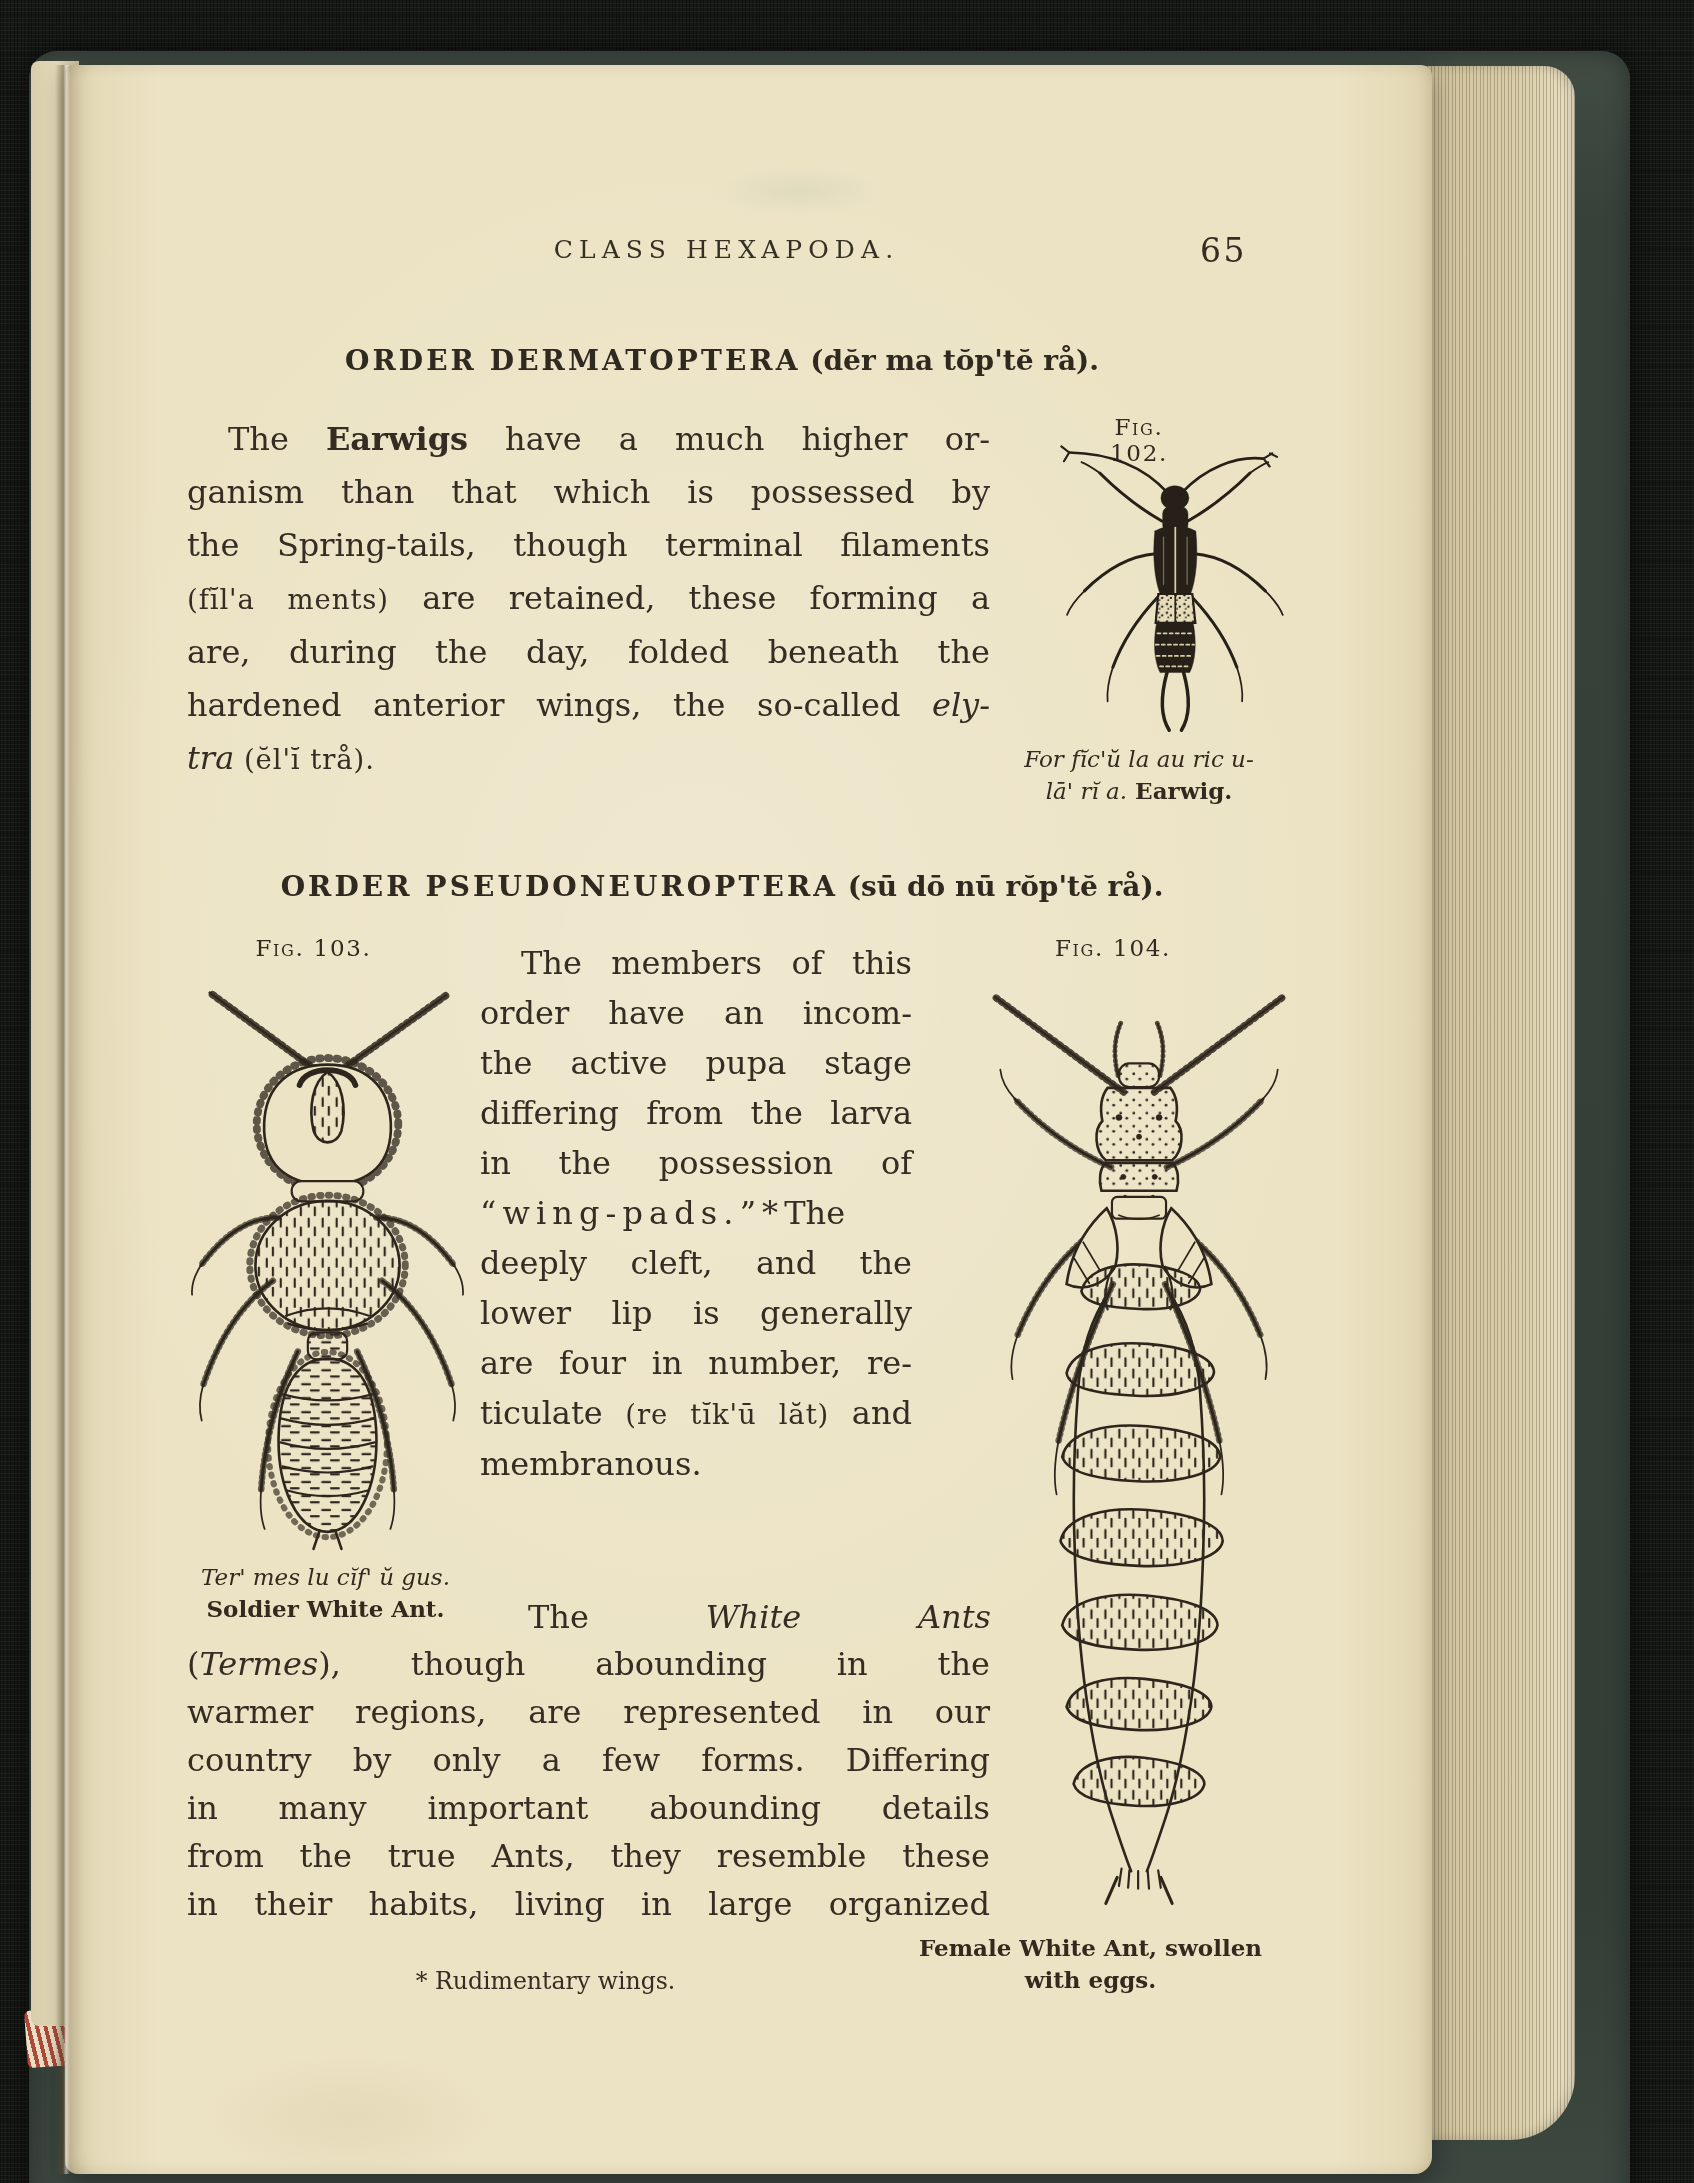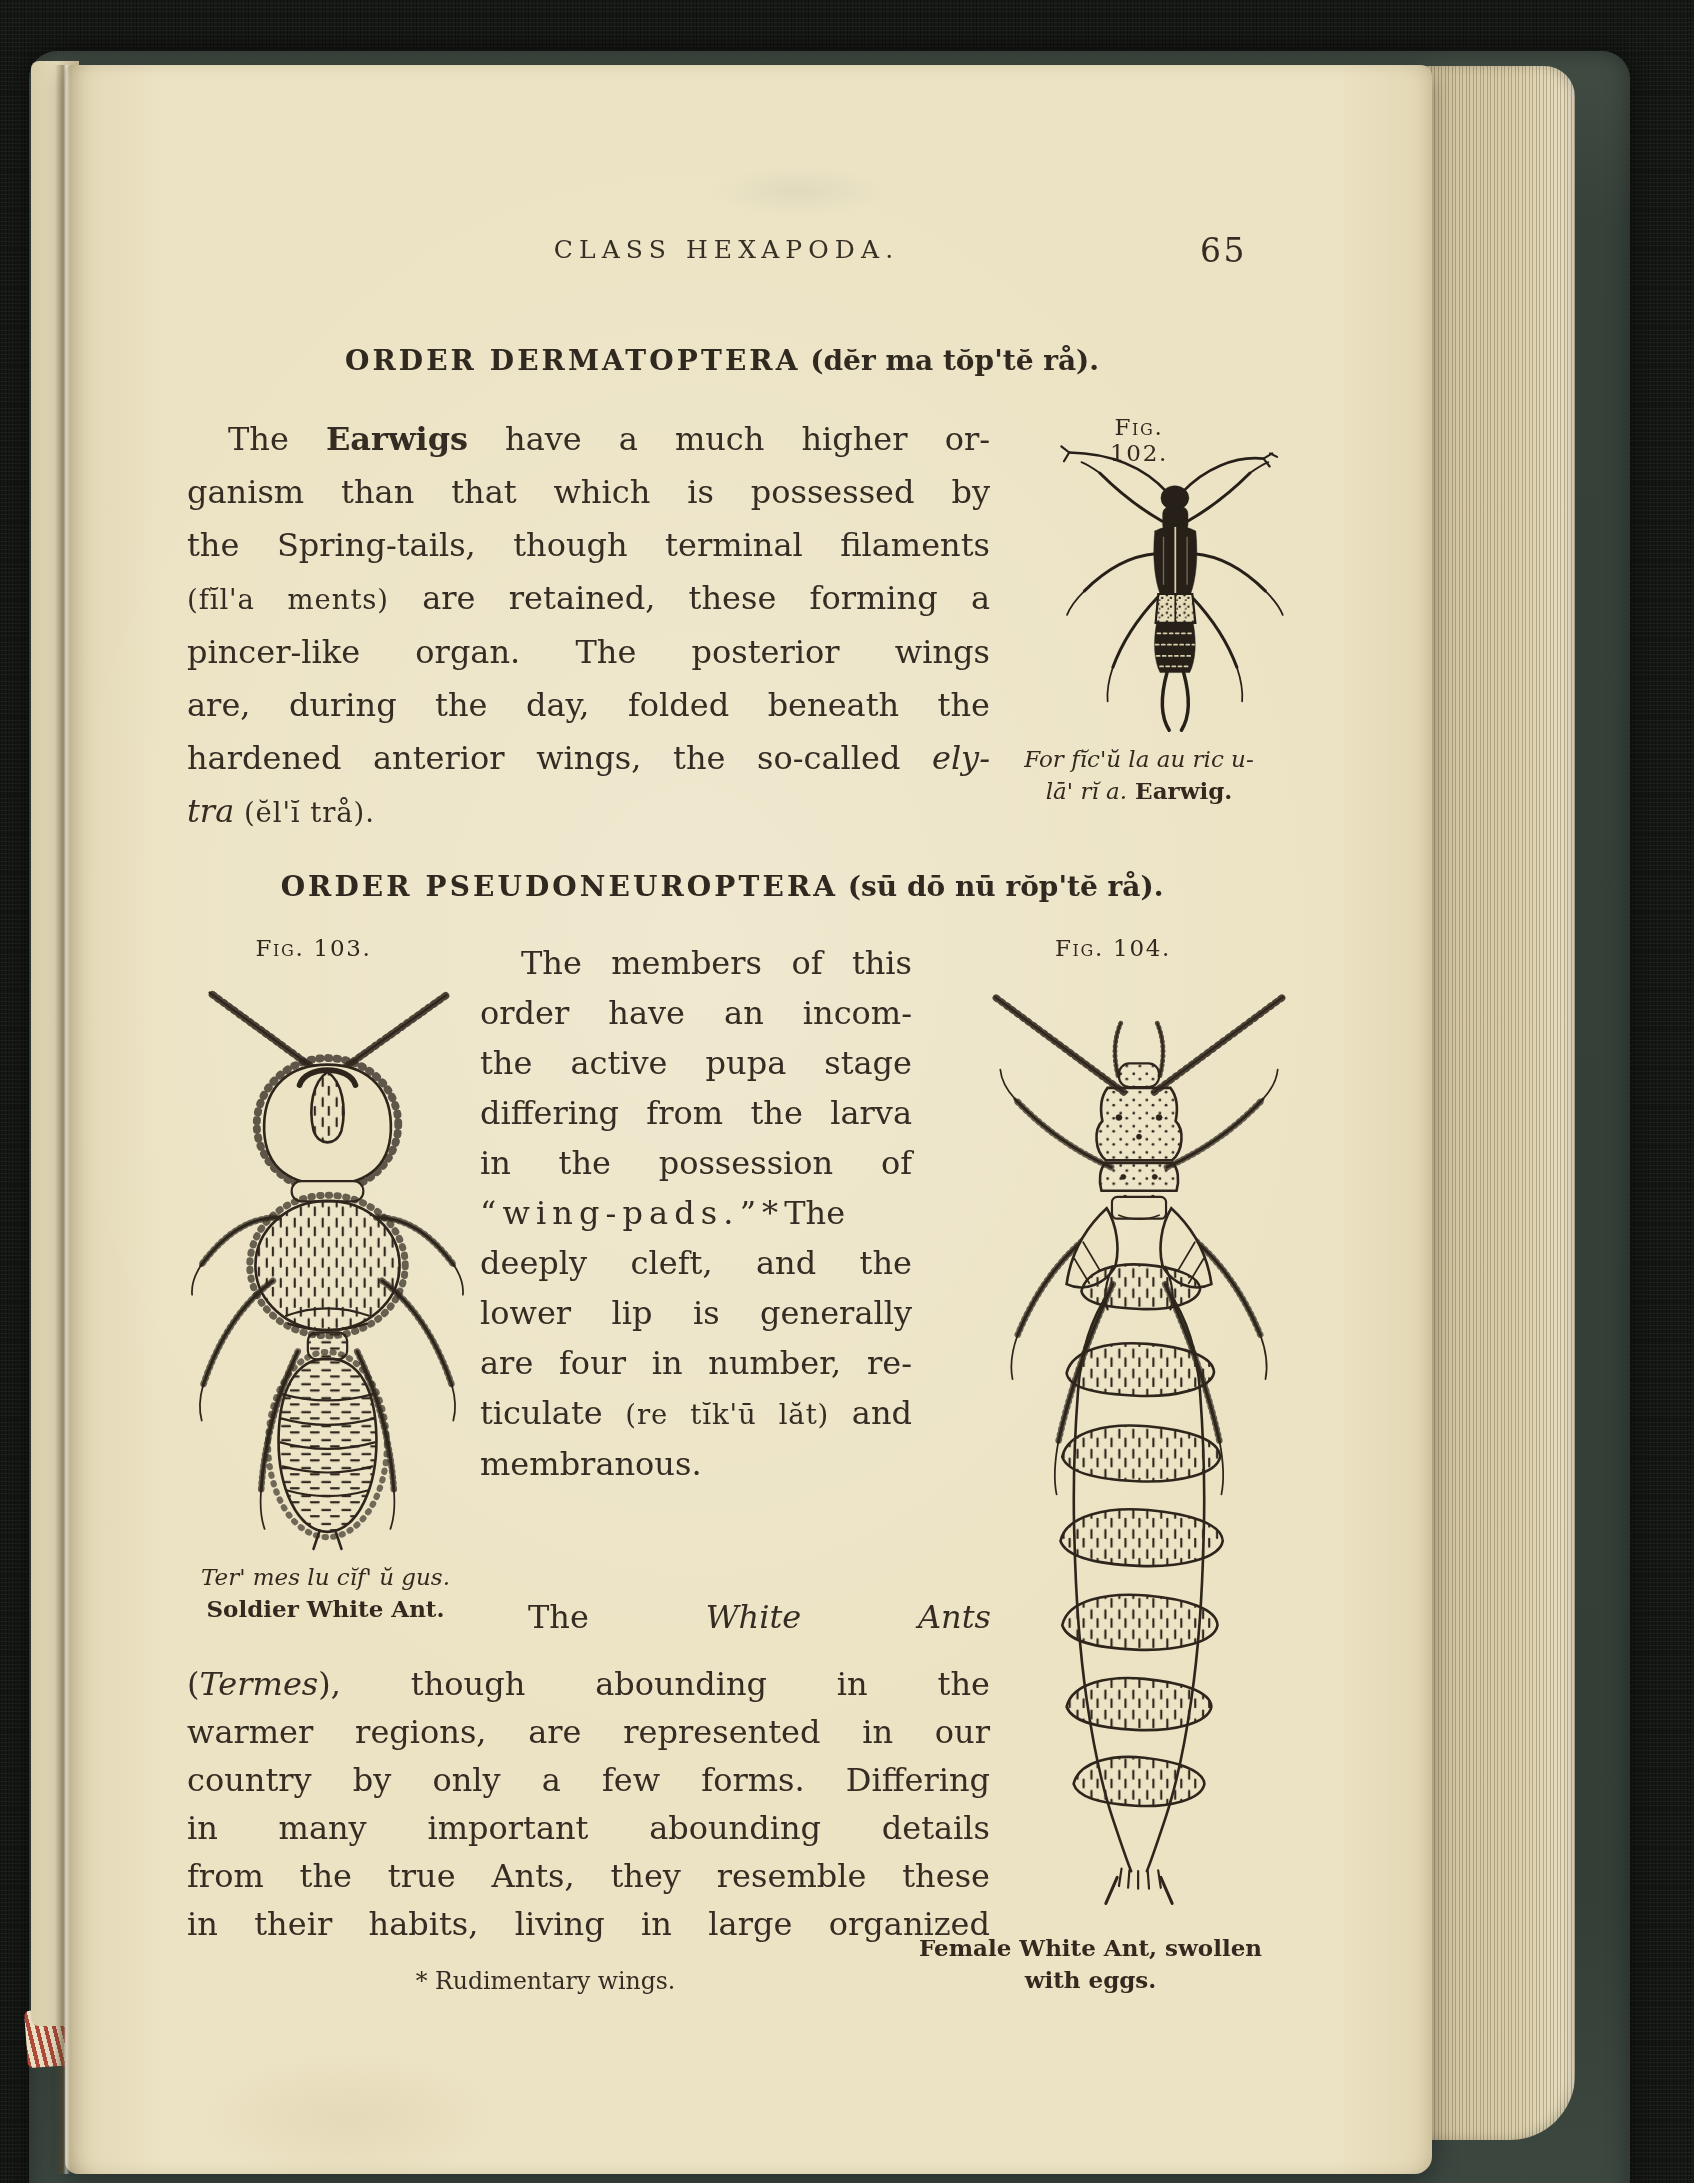--- a/index.html
+++ b/index.html
@@ -56,21 +56,21 @@
   .order-head .caps { letter-spacing:3.1px; }
   .oh1 { top:279px; } .oh2 { top:805px; }
   .blk { position:absolute; font-size:32px; }
   .ln { text-align:justify; text-align-last:justify; white-space:nowrap3; }
   .ln.end { text-align-last:auto; }
   .para1 { left:122px; top:348px; width:803px; line-height:53px; }
   .para1 .ln:first-child { text-indent:41px; }
   .col { left:415px; top:873px; width:432px; line-height:50px; }
   .col .ln:first-child { text-indent:41px; }
   .w1 { left:463px; top:1527px; width:463px; line-height:50px; }
-  .wrest { left:122px; top:1575px; width:803px; line-height:48px;margin-top:20px; }
+  .wrest { left:122px; top:1575px; width:803px; line-height:48px; }
   .footnote { left:284px; top:1902px; width:393px; text-align:center; font-size:23.6px; }
   .figlabel { font-variant:small-caps; font-size:23px; letter-spacing:1.7px; text-align:center; color:#33291e; }
   .fl102 { left:1017px; top:349px;  width:114px; }
   .fl103 { left:183px;  top:870px; width:131px; }
   .fl104 { left:987px; top:870px; width:122px; }
   .figcap { text-align:center; font-size:23px; line-height:32px; color:#33291e; }
   .cap102 { left:921px; top:678px; width:306px; }
   .cap103 { left:114px;  top:1496px; width:293px; }
   .cap104 { left:851px; top:1867px; width:349px; font-weight:bold; }
   .it { font-style:italic; }
@@ -99,21 +99,20 @@
     <div class="abs running-head">CLASS HEXAPODA.</div>
     <div class="abs pageno">65</div>
 
     <div class="abs order-head oh1"><span class="caps">ORDER DERMATOPTERA</span><span> (dĕr ma tŏp'tĕ rå).</span></div>
 
     <div class="blk para1">
       <div class="ln"><span>The </span><span class="bd">Earwigs</span><span> have a much higher or-</span></div>
       <div class="ln">ganism than that which is possessed by</div>
       <div class="ln">the Spring-tails, though terminal filaments</div>
       <div class="ln"><span class="pron">(fĭl'a ments)</span><span> are retained, these forming a</span></div>
-      <div class="ln">pincer-like organ. The posterior wings</div>
       <div class="ln">are, during the day, folded beneath the</div>
       <div class="ln"><span>hardened anterior wings, the so-called </span><span class="it">ely-</span></div>
       <div class="ln end"><span class="it">tra</span><span class="pron"> (ĕl'ĭ trå).</span></div>
     </div>
 
     <div class="abs figlabel fl102">Fig. 102.</div>
 
     <svg style="left:978px; top:362px;" width="262" height="306" viewBox="0 0 600 700">
       <defs>
         <pattern id="pspeck" width="20" height="20" patternUnits="userSpaceOnUse">

